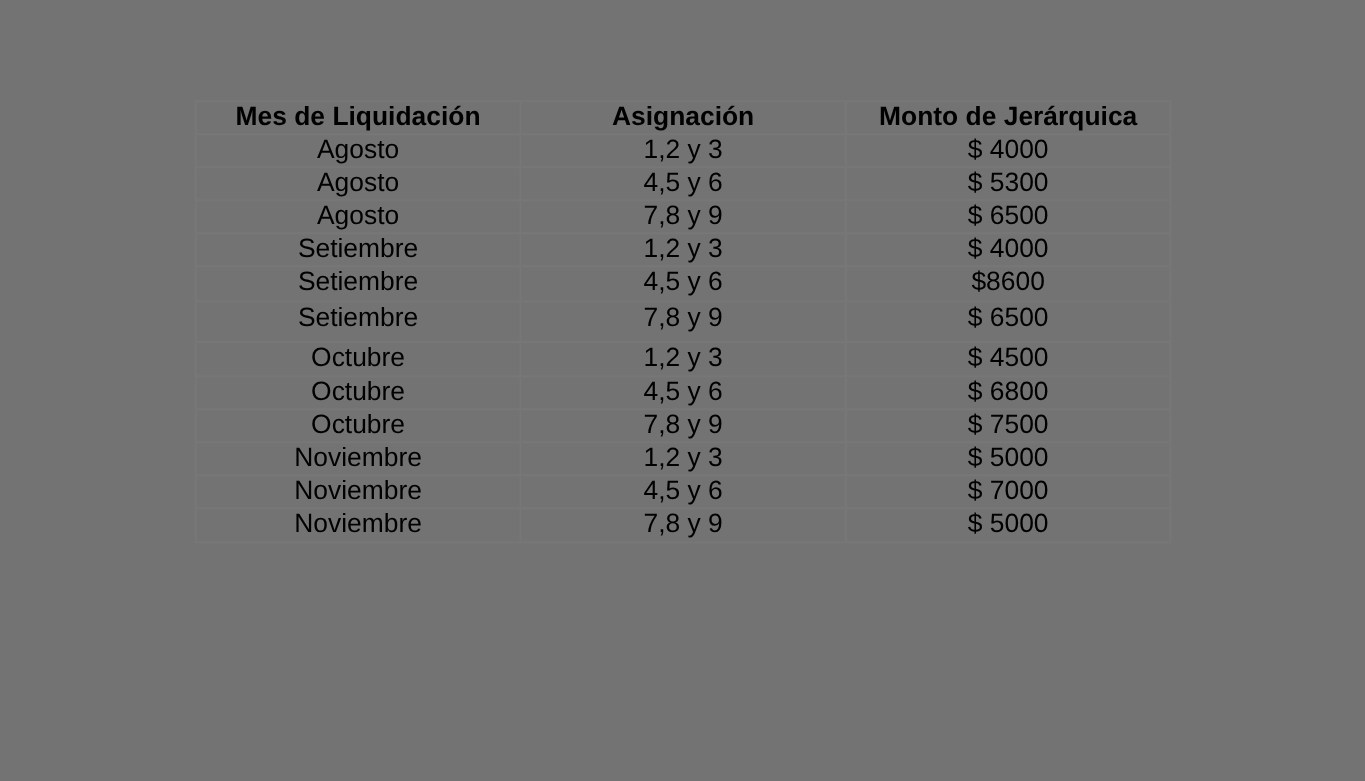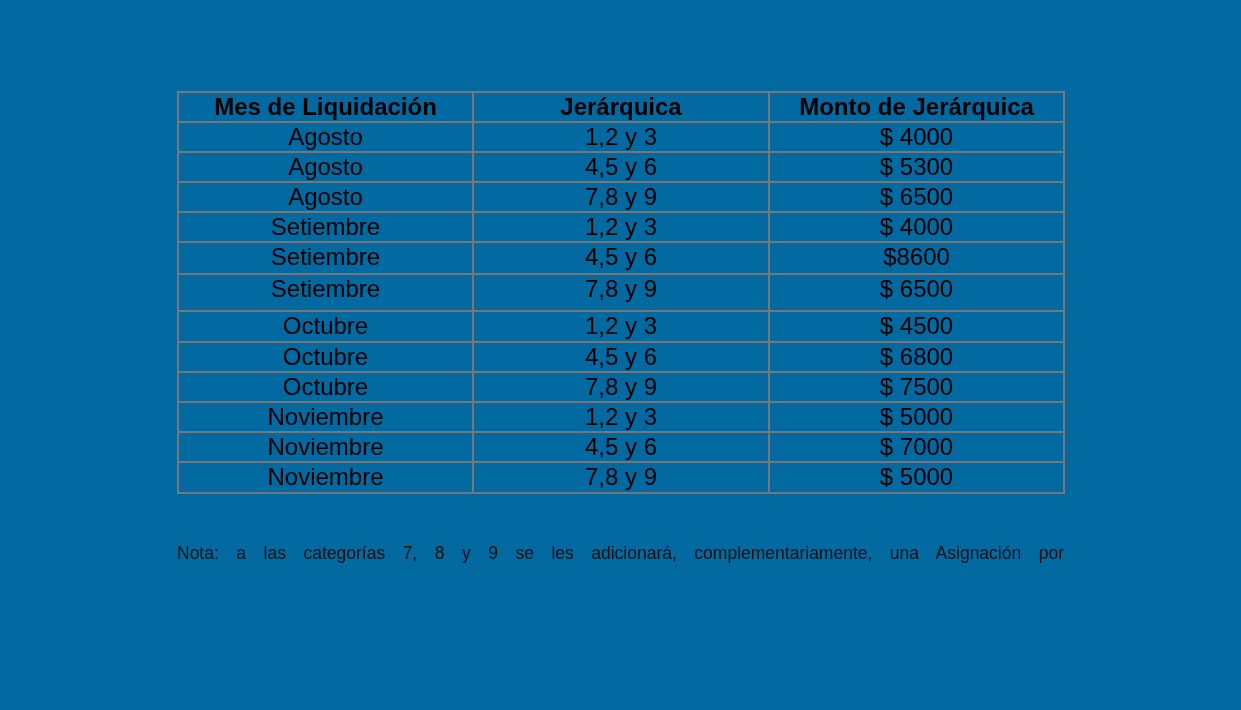--- a/index.html
+++ b/index.html
@@ -5,21 +5,21 @@
   html, body {
     margin: 0;
     padding: 0;
     background: #ffffff;
     font-family: "Liberation Sans", sans-serif;
   }
   .page {
     position: relative;
     width: 1241px;
     height: 710px;
-    background: #0369a1;
+    background: #737373;
     overflow: hidden;
   }
   table.liq-table {
     position: absolute;
     left: 177px;
     top: 91px;
     width: 886px;
     border-collapse: collapse;
     table-layout: fixed;
   }
@@ -70,21 +70,21 @@
 
   <table class="liq-table">
     <colgroup>
       <col style="width:295px">
       <col style="width:296px">
       <col style="width:295px">
     </colgroup>
     <thead>
       <tr>
         <th>Mes de Liquidación</th>
-        <th>Jerárquica</th>
+        <th>Asignación</th>
         <th>Monto de Jerárquica</th>
       </tr>
     </thead>
     <tbody>
       <tr>
         <td>Agosto</td>
         <td>1,2 y 3</td>
         <td>$ 4000</td>
       </tr>
       <tr>
@@ -139,16 +139,15 @@
       </tr>
       <tr class="row-h31">
         <td>Noviembre</td>
         <td>7,8 y 9</td>
         <td>$ 5000</td>
       </tr>
     </tbody>
   </table>
 
   <div class="note">
-    <div class="note-line jline">Nota: a las categorías 7, 8 y 9 se les adicionará, complementariamente, una Asignación por</div>
   </div>
 
 </div>
 
 </body></html>

